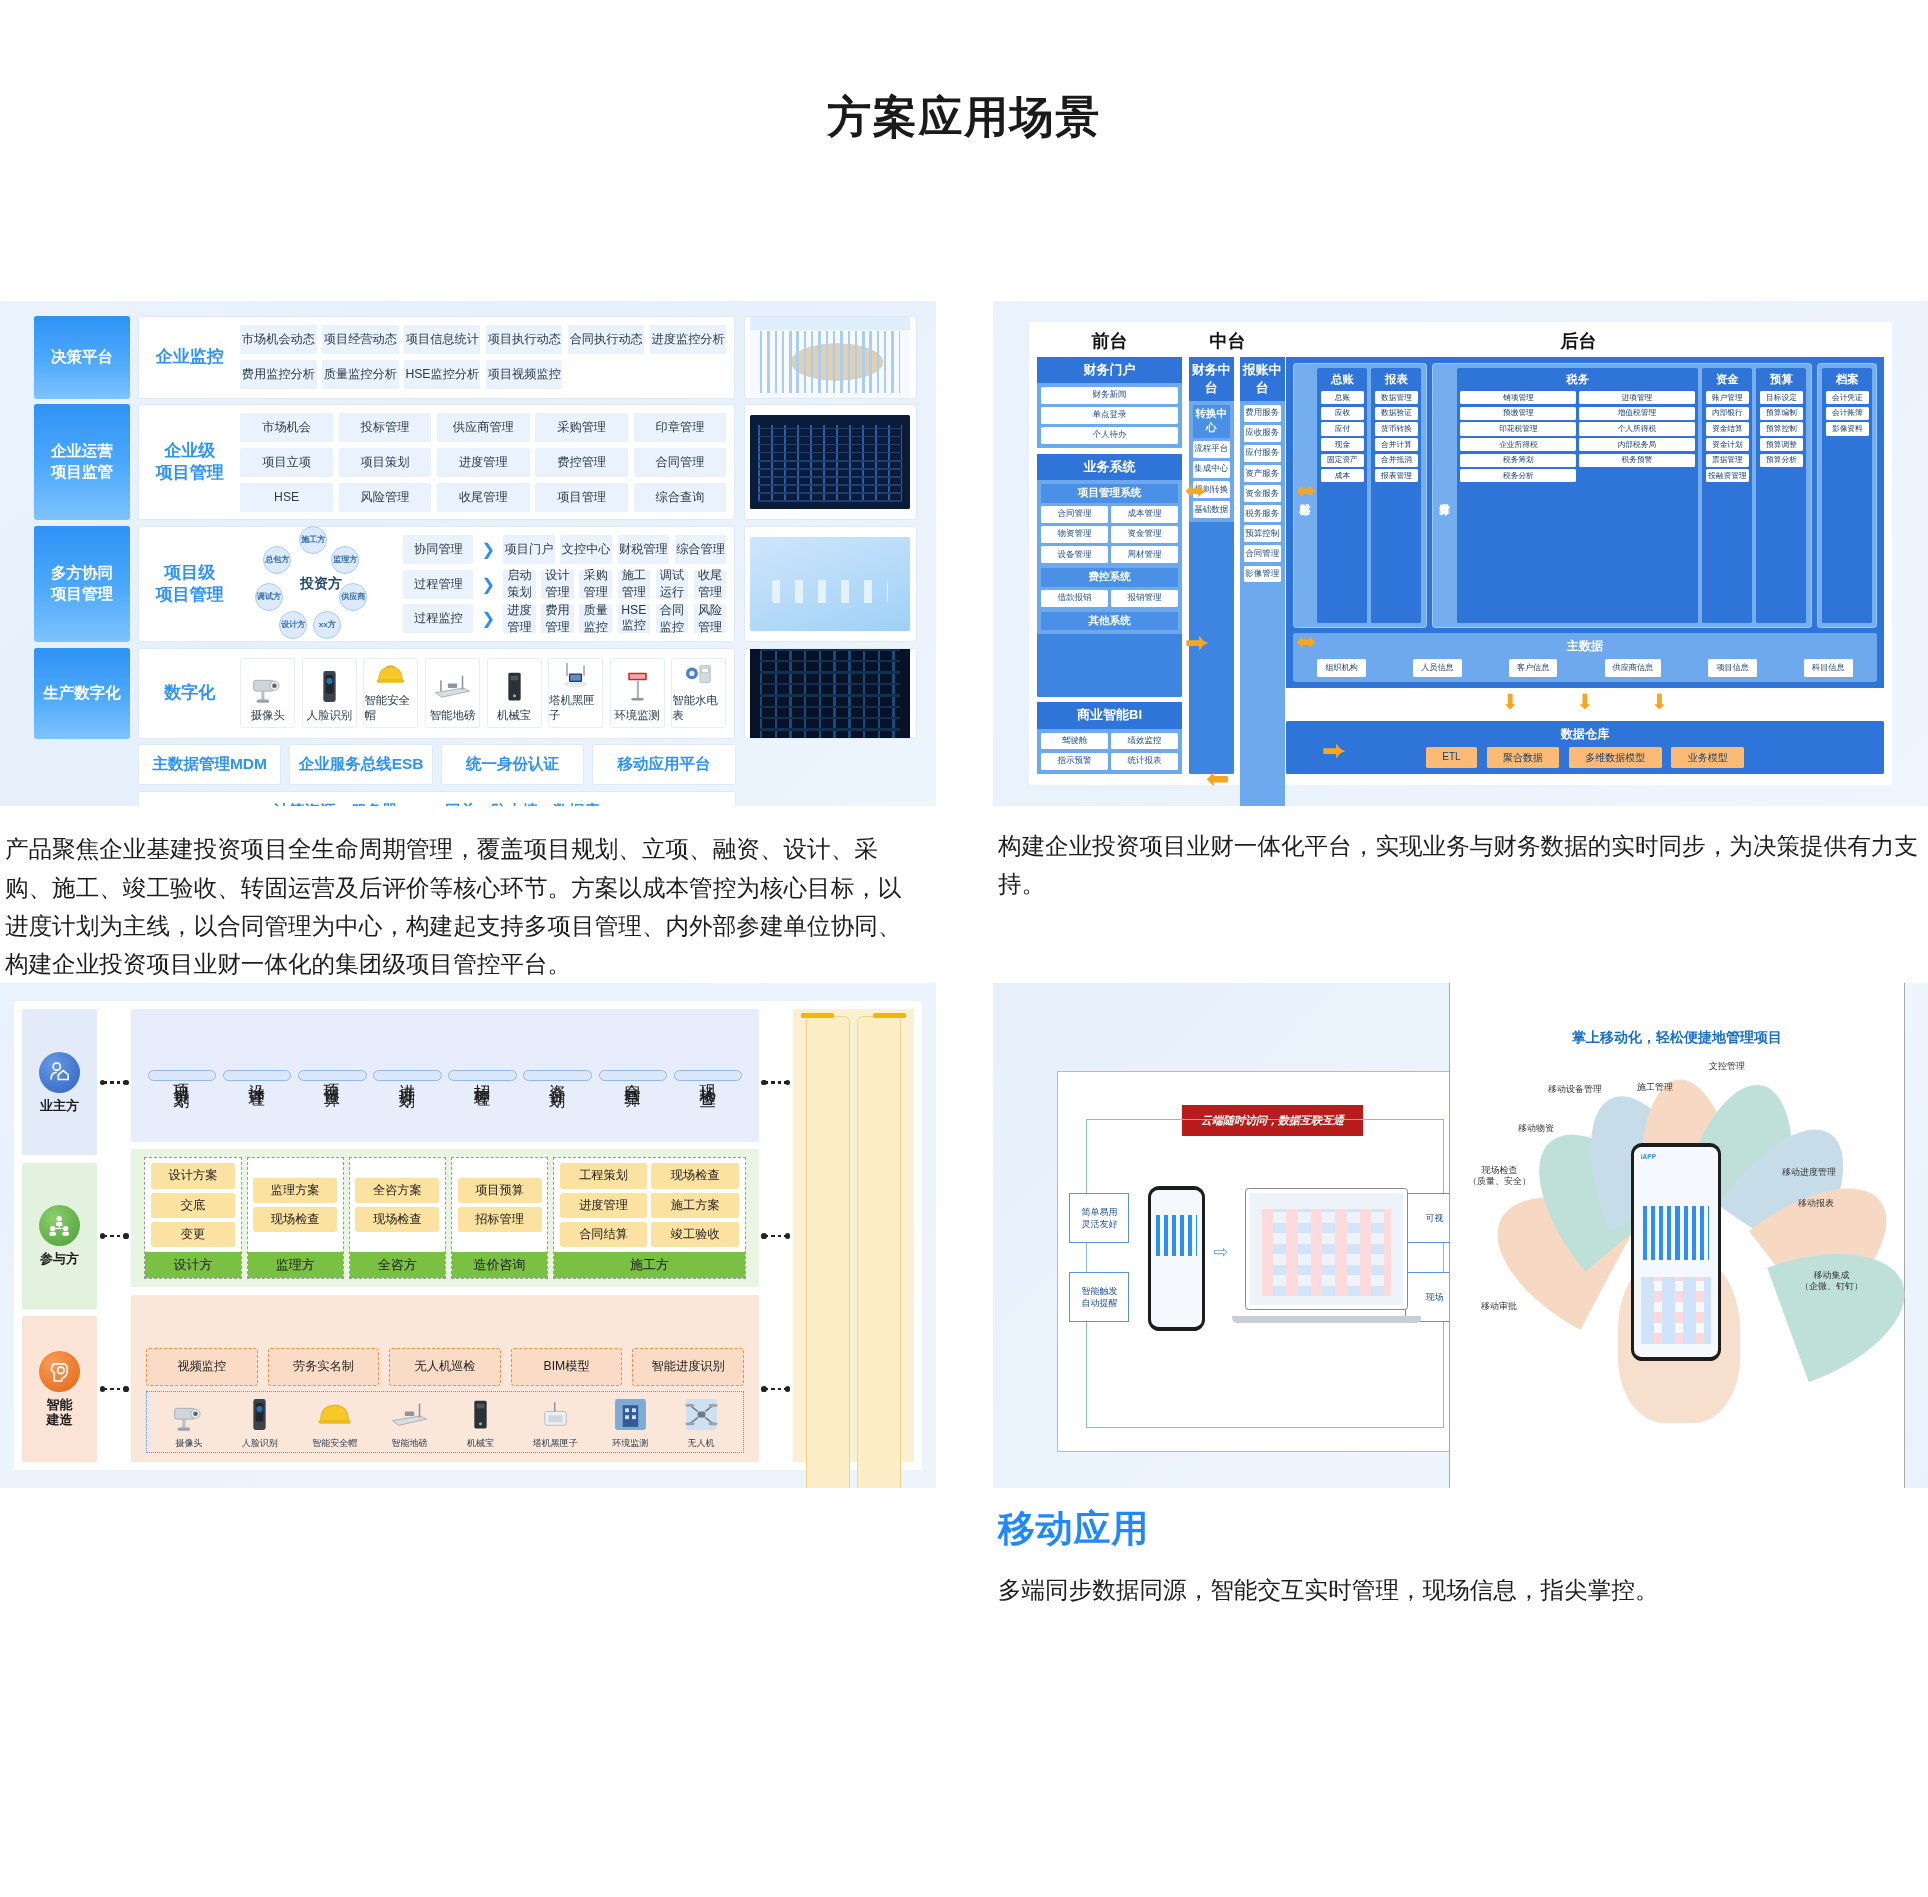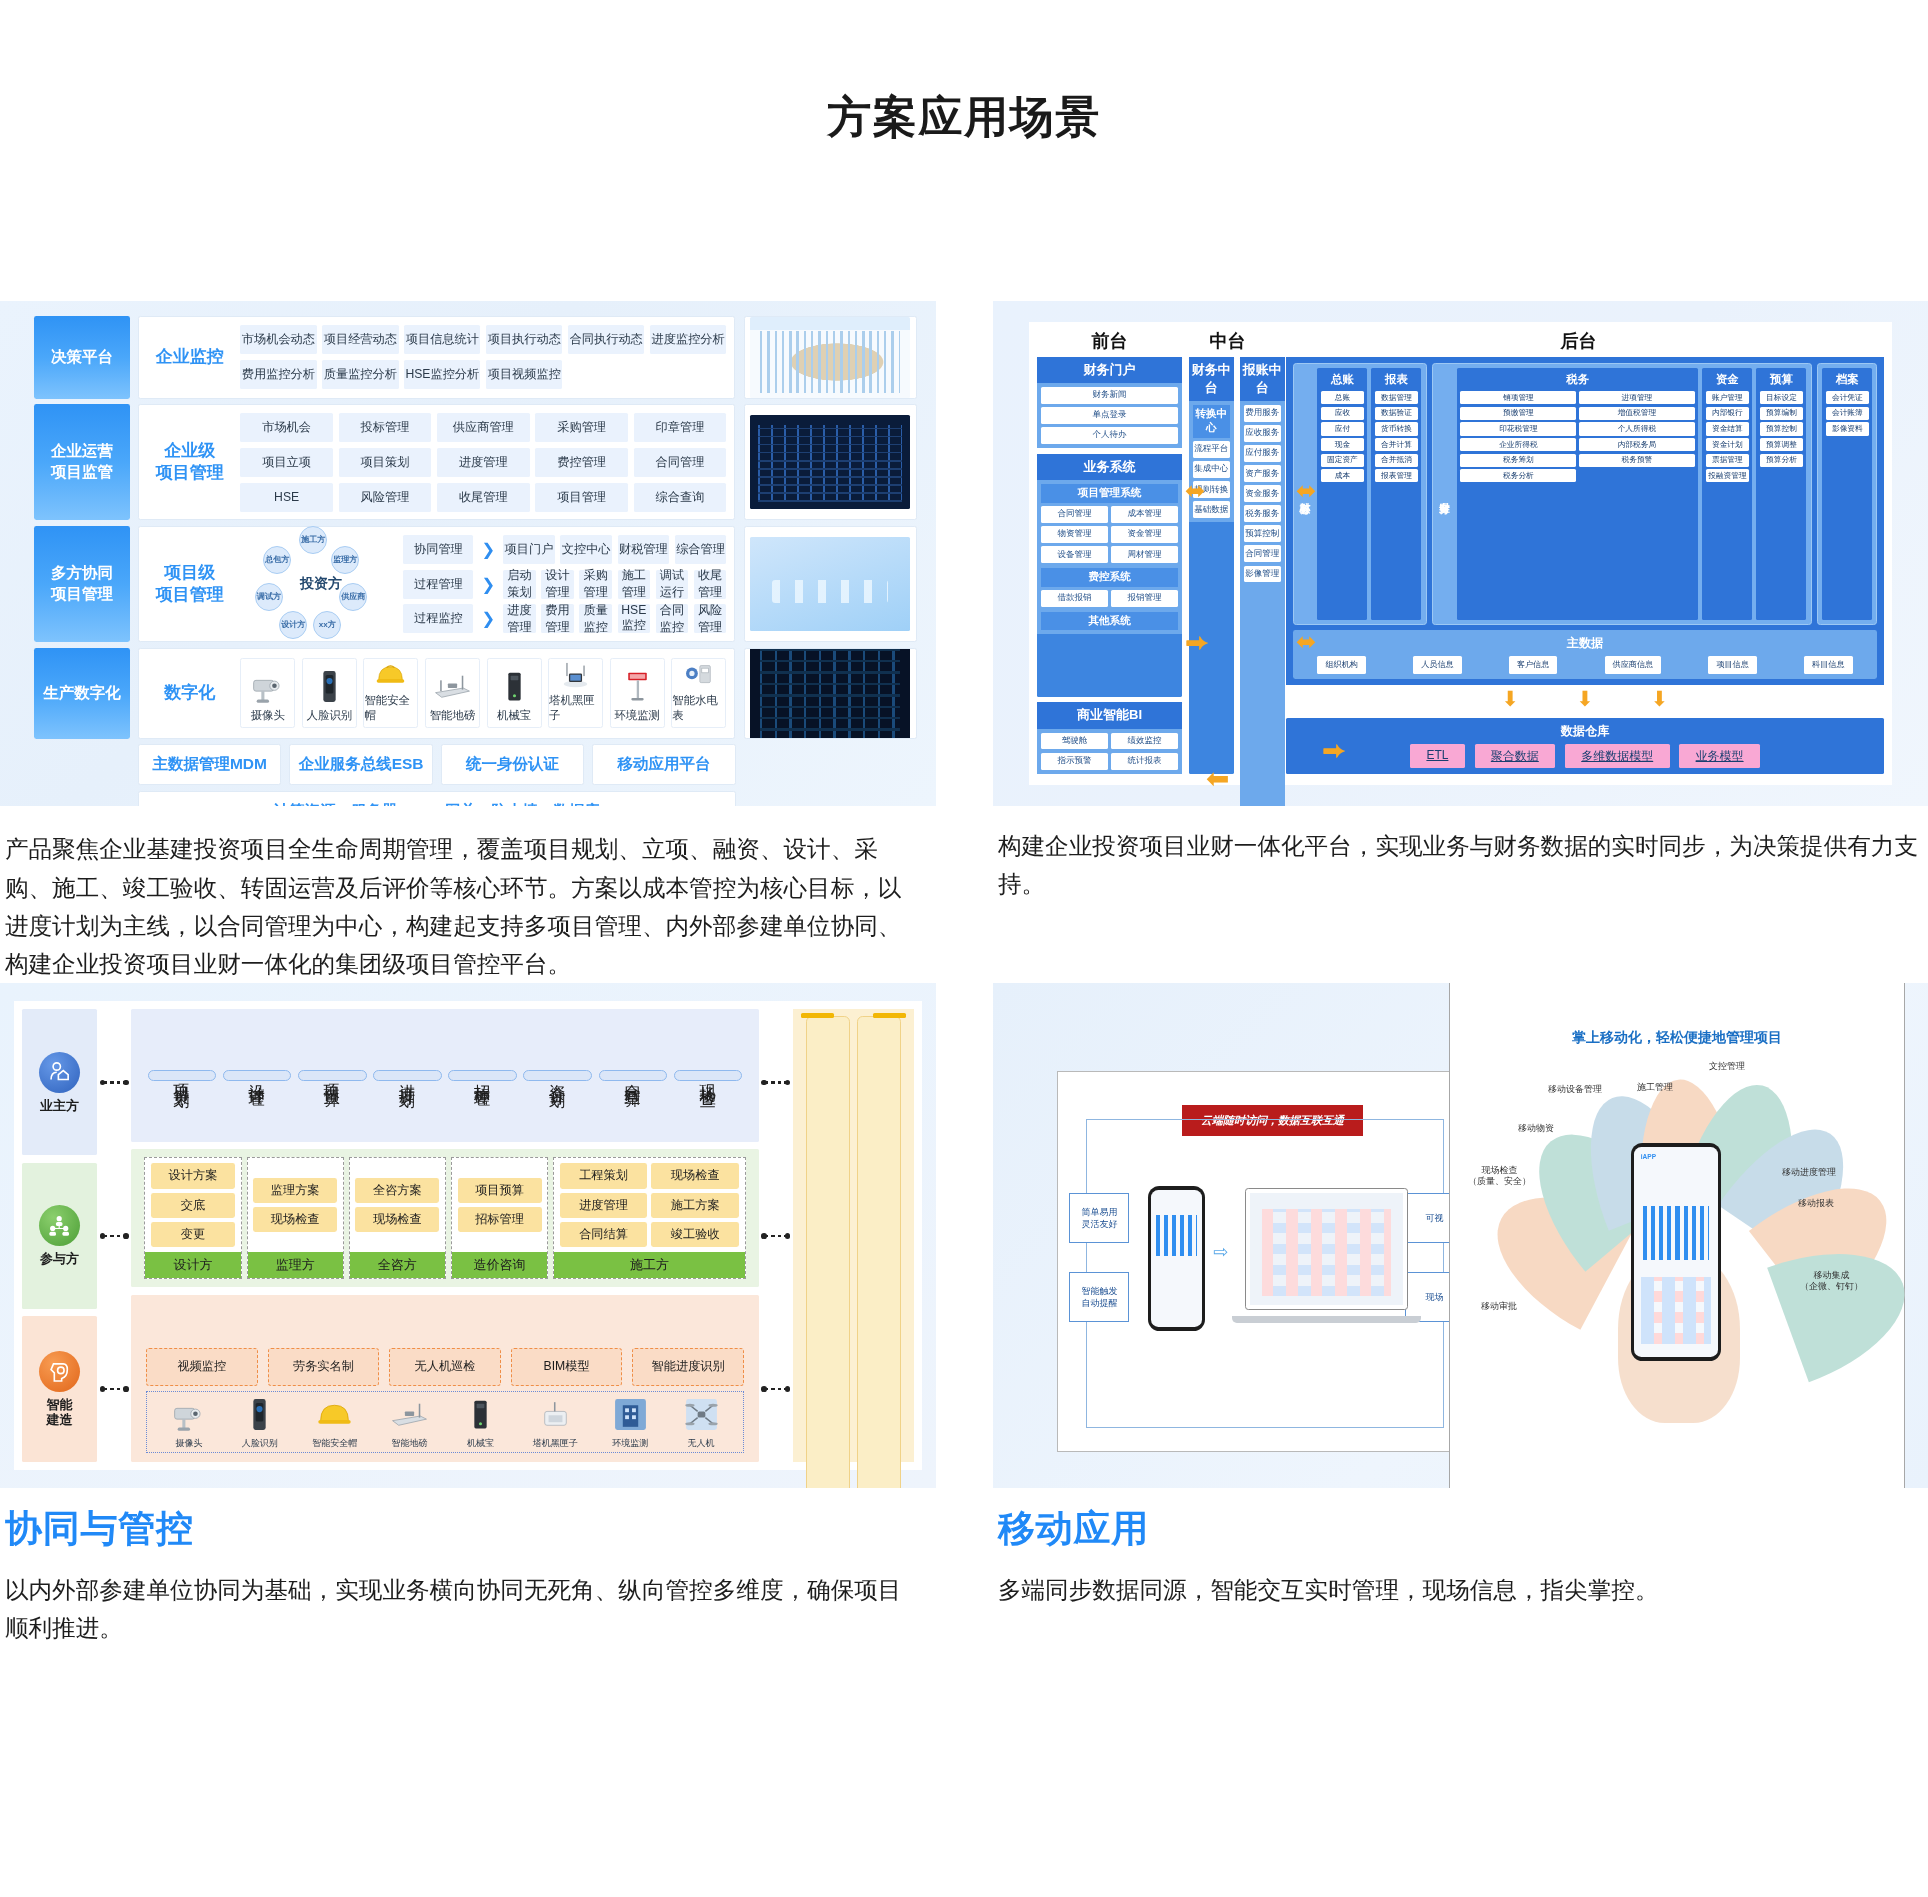--- a/index.html
+++ b/index.html
@@ -167,21 +167,21 @@
   .mgrid2 { display:grid; grid-template-columns:1fr 1fr; gap:2.4px; }
 
   .masterdata { background:#6da9ec; border-radius:2.4px; padding:4.9px; }
   .md-title { color:#fff; font-weight:700; font-size:12.2px; text-align:center; margin-bottom:4.1px;}
   .md-row { display:flex; gap:7.3px; justify-content:space-around; }
   .md-chip { background:#fff; color:#1a3f70; font-size:8.1px; padding:3.3px 8.1px; border-radius:1.6px; }
 
   .dw { background:#2f74d8; border-radius:1.6px; padding:5.7px; margin-top:4.9px; }
   .dw-title { color:#fff; font-weight:700; font-size:12.2px; text-align:center; margin-bottom:4.1px;}
   .dw-row { display:flex; gap:9.8px; justify-content:center; }
-  .dw-chip { background:#f9a8d4; color:#1a3f70; font-size:12px; padding:3.3px 16.3px; border-radius:1.6px;text-decoration:underline;}
+  .dw-chip { background:#fdba74; color:#1a3f70; font-size:10px; padding:3.3px 16.3px; border-radius:1.6px;}
 
   .oarrow { color:#f5a623; font-size:21px; line-height:1; }
   .oarrow-h { position:absolute; }
 
   
   .p3wrap { position:absolute; inset:0; padding: 18px 14px; }
   .p3board { background:#fff; width:100%; height:100%; display:flex; padding:8.1px; gap:4.9px; }
   .actors { width:75px; display:flex; flex-direction:column; gap:7.3px; }
   .actor { flex:1; display:flex; flex-direction:column; align-items:center; justify-content:center;
      border-radius:1.6px; }
@@ -913,24 +913,20 @@
                 <div class="sidechip">会议管理</div>
                 <div class="sidechip">档案管理</div>
               </div>
 
             </div>
 
           </div>
         </div>
       </div>
 
-      <div class="caption cap-left">
-        <div class="cap-title">协同与管控</div>
-        <div class="cap-body">以内外部参建单位协同为基础，实现业务横向协同无死角、纵向管控多维度，确保项目顺利推进。</div>
-      </div>
     </div>
 
     <div class="cell right" style="grid-row:2">
       <div class="panel p4">
         <div class="p4wrap">
 
           <div class="shotA">
             <div class="banner">云端随时访问，数据互联互通</div>
 
             <div class="flowline" style="left:28px;top:47px;width:358px;height:309px;border-color:#8fb6e0"></div>

